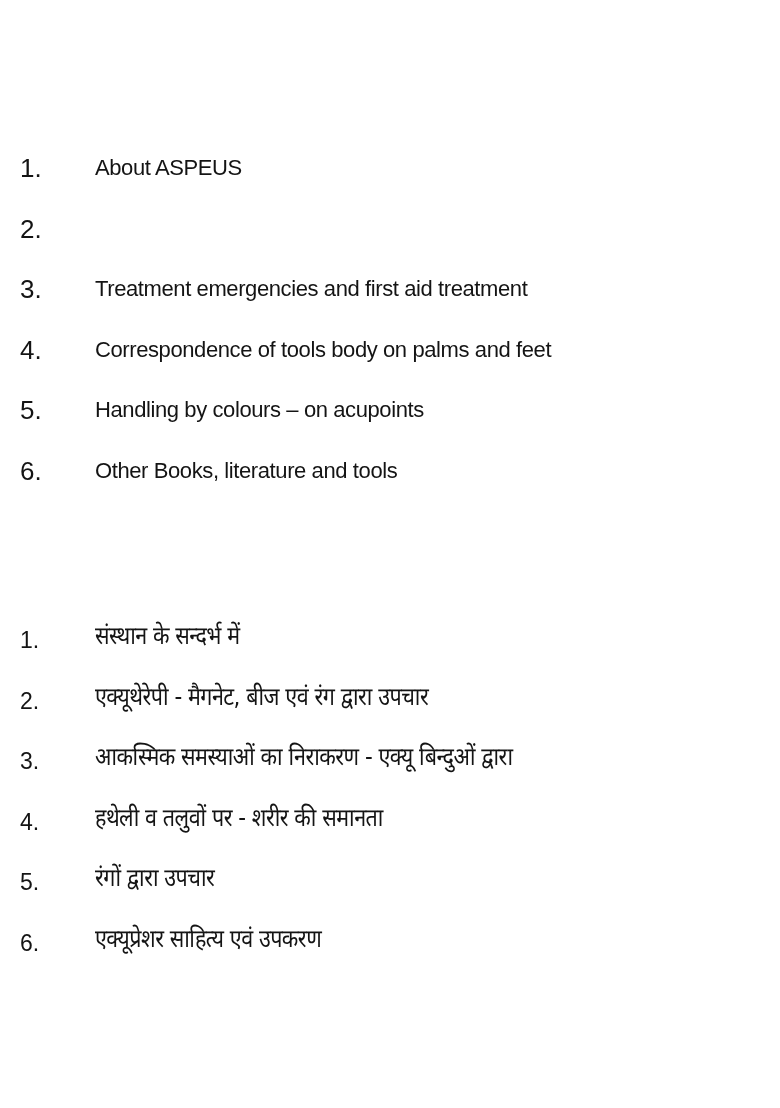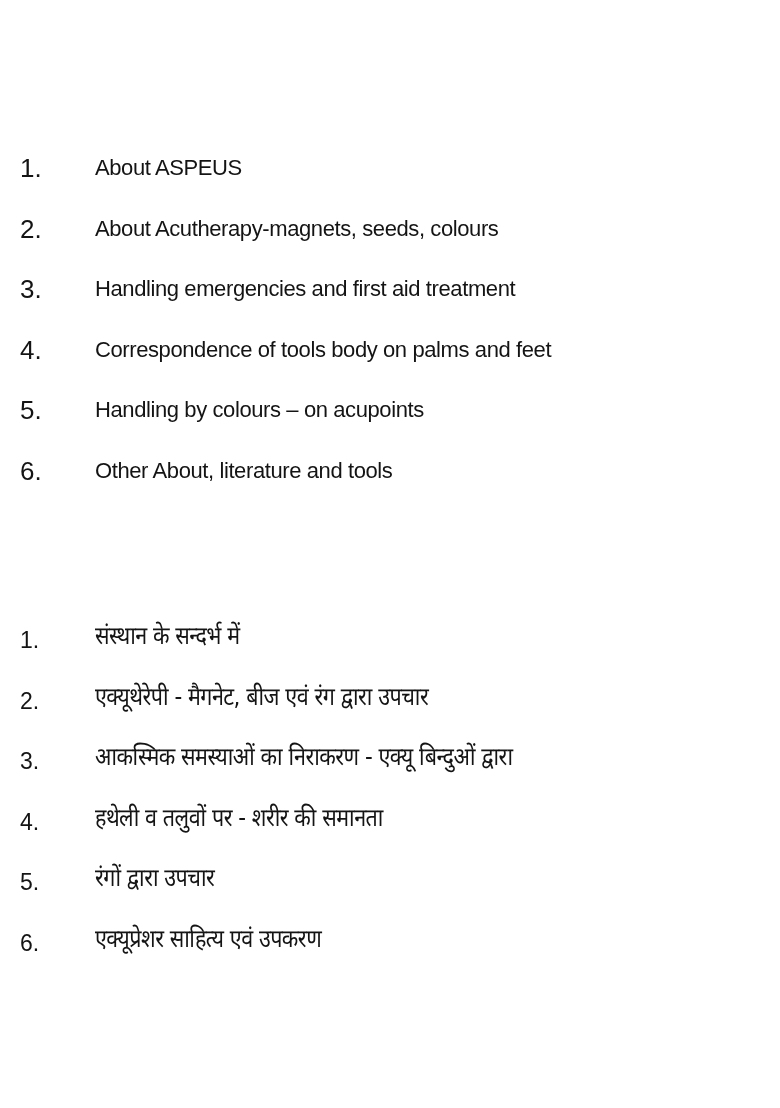--- a/index.html
+++ b/index.html
@@ -60,37 +60,36 @@
 </head>
 <body>
 
 <ol class="list list-en">
   <li class="item">
     <span class="num">1.</span>
     <span class="text">About ASPEUS</span>
   </li>
   <li class="item">
     <span class="num">2.</span>
-    <span class="text">About Acutherapy-magnets, seeds, colours</span>
   </li>
   <li class="item">
     <span class="num">3.</span>
-    <span class="text">Handling emergencies and first aid treatment</span>
+    <span class="text">Treatment emergencies and first aid treatment</span>
   </li>
   <li class="item">
     <span class="num">4.</span>
     <span class="text">Correspondence of tools body on palms and feet</span>
   </li>
   <li class="item">
     <span class="num">5.</span>
     <span class="text">Handling by colours – on acupoints</span>
   </li>
   <li class="item">
     <span class="num">6.</span>
-    <span class="text">Other About, literature and tools</span>
+    <span class="text">Other Books, literature and tools</span>
   </li>
 </ol>
 
 <ol class="list list-hi">
   <li class="item">
     <span class="num">1.</span>
     <span class="text" lang="hi">संस्थान के सन्दर्भ में</span>
   </li>
   <li class="item">
     <span class="num">2.</span>

